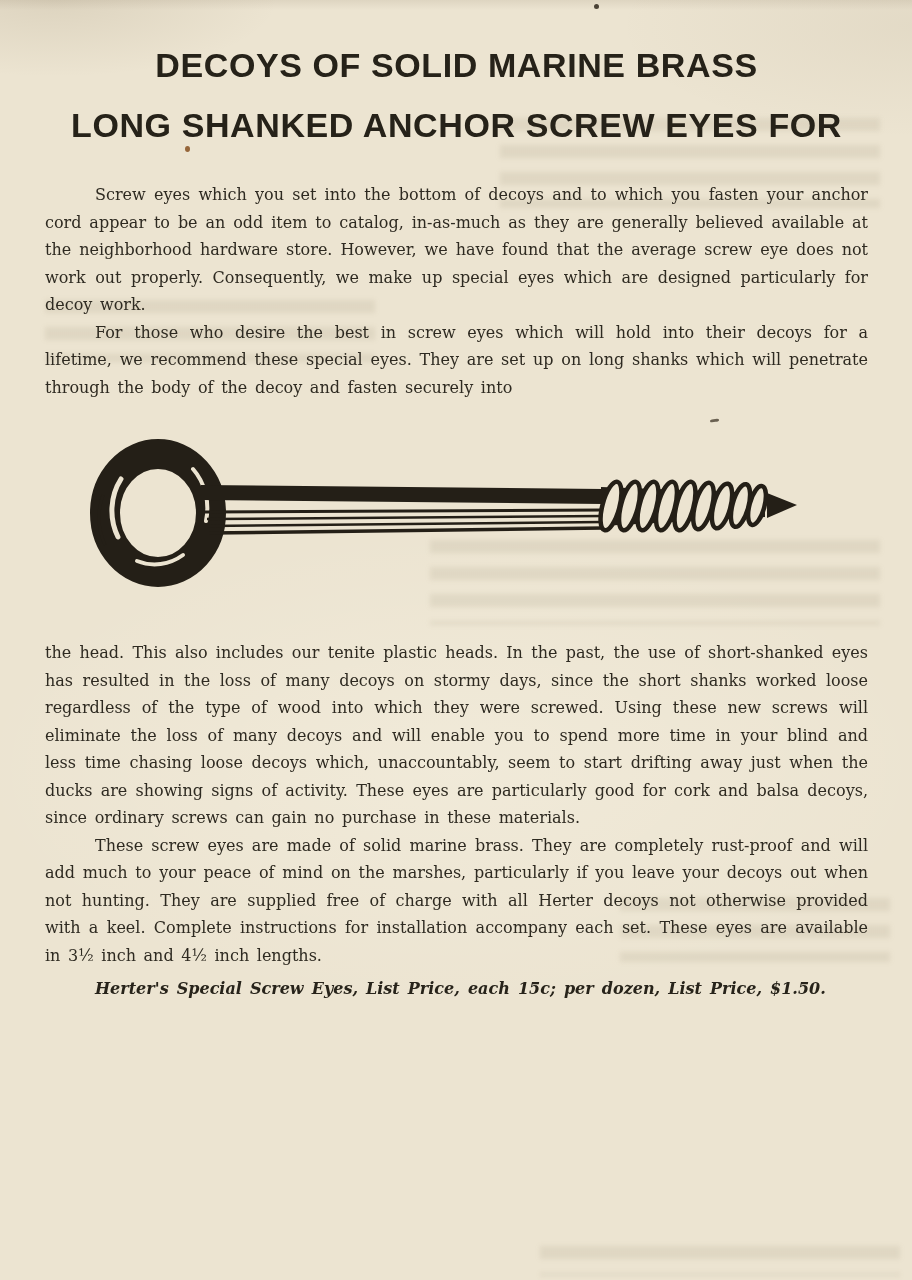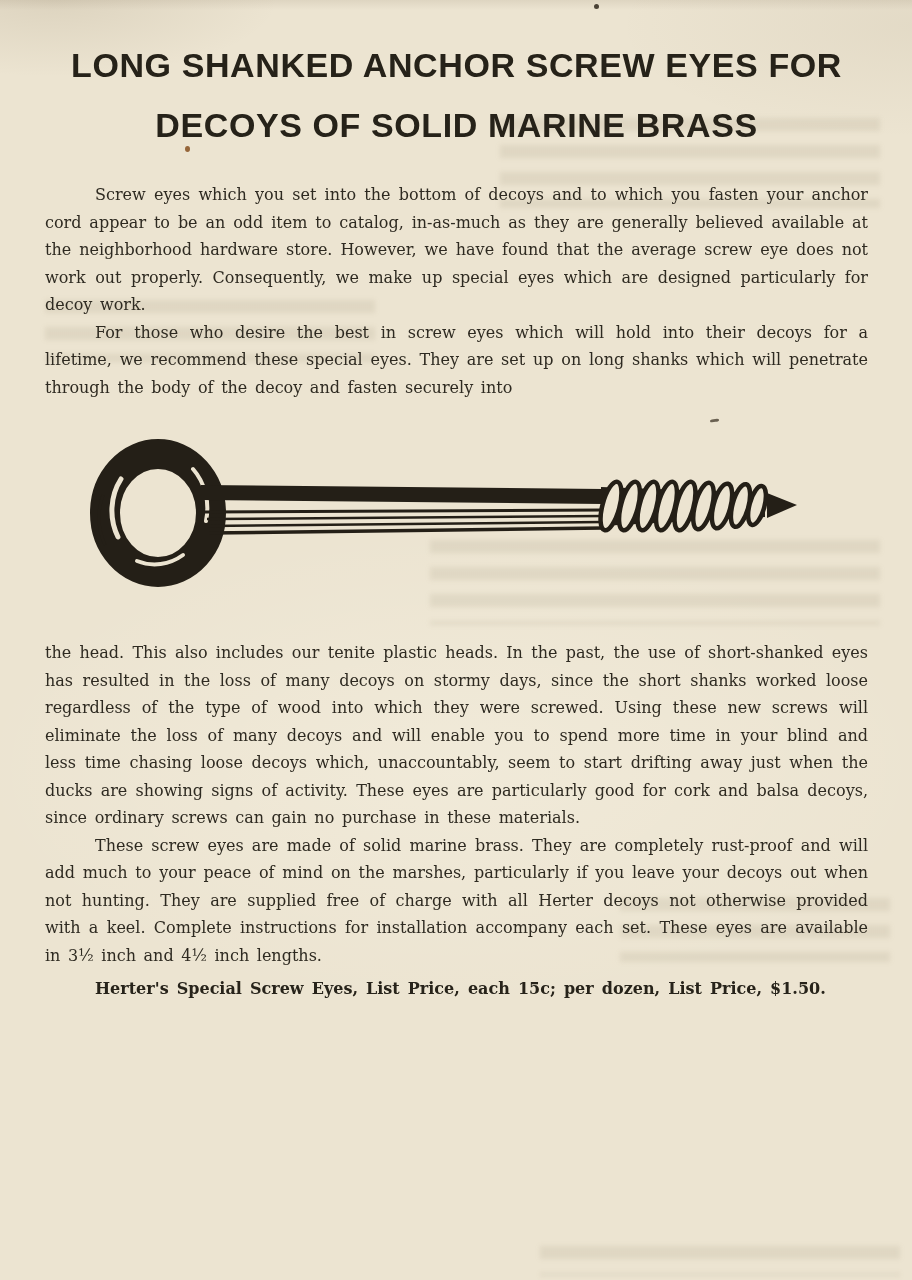--- a/index.html
+++ b/index.html
@@ -37,20 +37,21 @@
     font-size: 16px;
     line-height: 27.5px;
     text-align: justify;
     word-spacing: 2.5px;
     margin: 0;
   }
   .indent { text-indent: 50px; }
   .bold-line {
     font-weight: bold;
     color: #27231a;
+    font-style: italic;
   }
   .figure {
     position: relative;
     height: 200px;
     margin: 24px 0 14px 0;
   }
   .figure svg { display: block; }
   .spacer-sm { height: 6px; }
   
   .ghost {
@@ -74,22 +75,22 @@
 <div class="ghost" style="left:620px; top:898px; width:270px; height:64px;"></div>
 <div class="ghost" style="left:540px; top:1246px; width:360px; height:30px;"></div>
 
 <div class="speck" style="left:594px; top:4px; width:5px; height:5px; background:#4a4236;"></div>
 <div class="speck" style="left:185px; top:146px; width:5px; height:6px; background:#96663a;"></div>
 <div class="speck" style="left:710px; top:419px; width:9px; height:3px; background:#6a6152; border-radius:40%; transform:rotate(-8deg);"></div>
 
 <div class="page">
 
   <h1 class="title">
+    <div>DECOYS OF SOLID MARINE BRASS</div>
     <div>LONG SHANKED ANCHOR SCREW EYES FOR</div>
-    <div>DECOYS OF SOLID MARINE BRASS</div>
   </h1>
 
   <p class="body-text indent">Screw eyes which you set into the bottom of decoys and to which you fasten your anchor cord appear to be an odd item to catalog, in-as-much as they are generally believed available at the neighborhood hardware store. However, we have found that the average screw eye does not work out properly. Consequently, we make up special eyes which are designed particularly for decoy work.</p>
 
   <p class="body-text indent">For those who desire the best in screw eyes which will hold into their decoys for a lifetime, we recommend these special eyes. They are set up on long shanks which will penetrate through the body of the decoy and fasten securely into</p>
 
   <div class="figure">
     <svg width="822" height="200" viewBox="0 0 822 200">
 
       <g>

